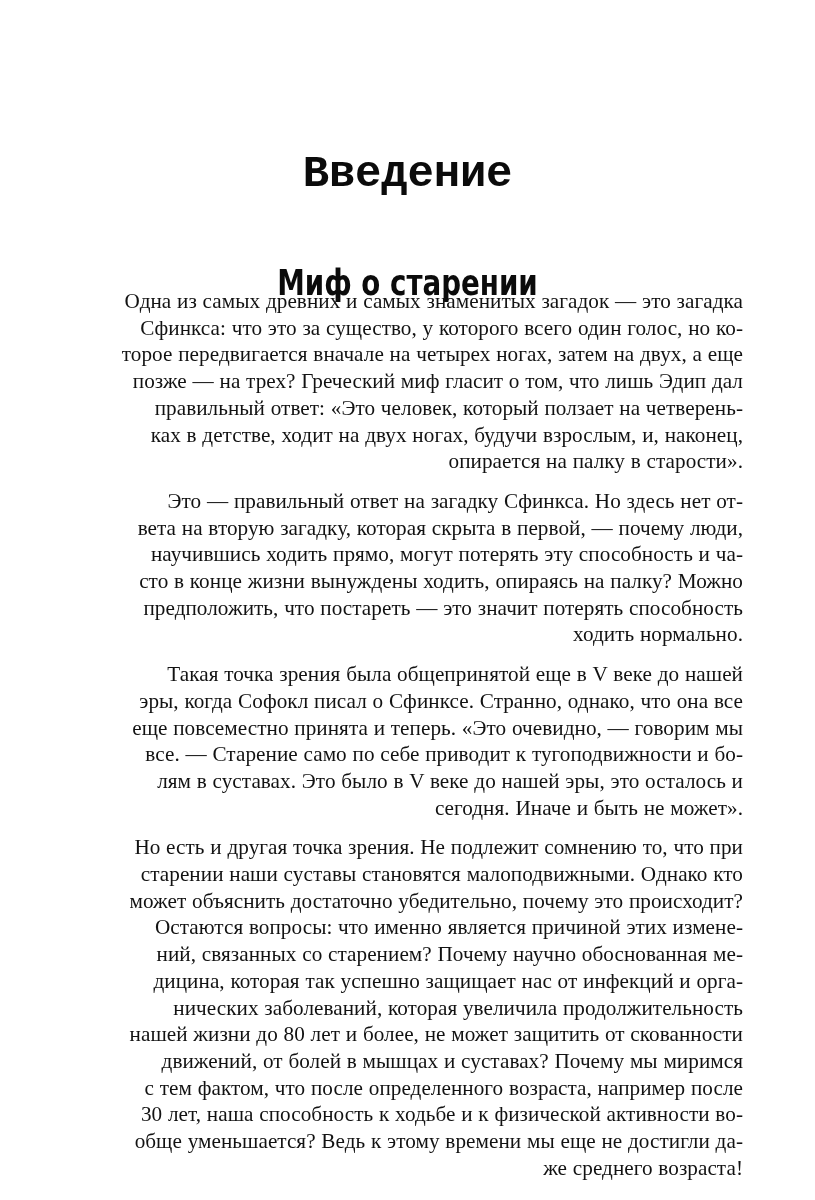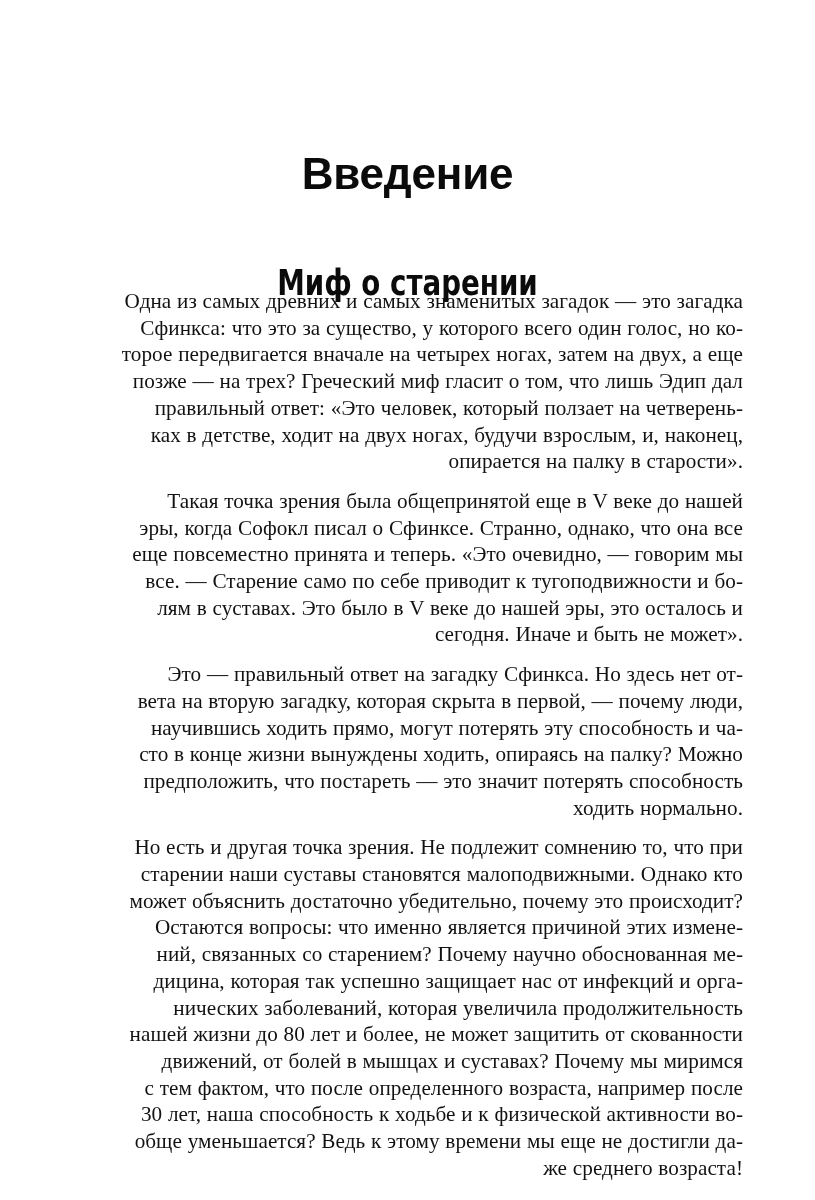--- a/index.html
+++ b/index.html
@@ -21,21 +21,21 @@
     height: 1200px;
     background: #ffffff;
   }
 
   .chapter-title {
     position: absolute;
     left: 0;
     top: 118px;
     width: 815px;
     text-align: center;
-    font-family: Liberation Sans, sans-serif;
+    font-family: Liberation Mono, monospace;
     font-weight: bold;
     font-size: 44px;
     line-height: 54px;
     letter-spacing: -0.2px;
     color: #0b0b0b;
   }
 
   .section-title {
     position: absolute;
     left: 0;
@@ -84,32 +84,32 @@
   <h2 class="section-title">Миф о старении</h2>
 
   <div class="body-block">
     <p class="para">Одна из самых древних и самых знаменитых загадок — это загадка
 Сфинкса: что это за существо, у которого всего один голос, но ко-
 торое передвигается вначале на четырех ногах, затем на двух, а еще
 позже — на трех? Греческий миф гласит о том, что лишь Эдип дал
 правильный ответ: «Это человек, который ползает на четверень-
 ках в детстве, ходит на двух ногах, будучи взрослым, и, наконец,
 опирается на палку в старости».</p>
+    <p class="para">Это — правильный ответ на загадку Сфинкса. Но здесь нет от-
+вета на вторую загадку, которая скрыта в первой, — почему люди,
+научившись ходить прямо, могут потерять эту способность и ча-
+сто в конце жизни вынуждены ходить, опираясь на палку? Можно
+предположить, что постареть — это значит потерять способность
+ходить нормально.</p>
     <p class="para">Такая точка зрения была общепринятой еще в V веке до нашей
 эры, когда Софокл писал о Сфинксе. Странно, однако, что она все
 еще повсеместно принята и теперь. «Это очевидно, — говорим мы
 все. — Старение само по себе приводит к тугоподвижности и бо-
 лям в суставах. Это было в V веке до нашей эры, это осталось и
 сегодня. Иначе и быть не может».</p>
-    <p class="para">Это — правильный ответ на загадку Сфинкса. Но здесь нет от-
-вета на вторую загадку, которая скрыта в первой, — почему люди,
-научившись ходить прямо, могут потерять эту способность и ча-
-сто в конце жизни вынуждены ходить, опираясь на палку? Можно
-предположить, что постареть — это значит потерять способность
-ходить нормально.</p>
     <p class="para">Но есть и другая точка зрения. Не подлежит сомнению то, что при
 старении наши суставы становятся малоподвижными. Однако кто
 может объяснить достаточно убедительно, почему это происходит?
 Остаются вопросы: что именно является причиной этих измене-
 ний, связанных со старением? Почему научно обоснованная ме-
 дицина, которая так успешно защищает нас от инфекций и орга-
 нических заболеваний, которая увеличила продолжительность
 нашей жизни до 80 лет и более, не может защитить от скованности
 движений, от болей в мышцах и суставах? Почему мы миримся
 с тем фактом, что после определенного возраста, например после

